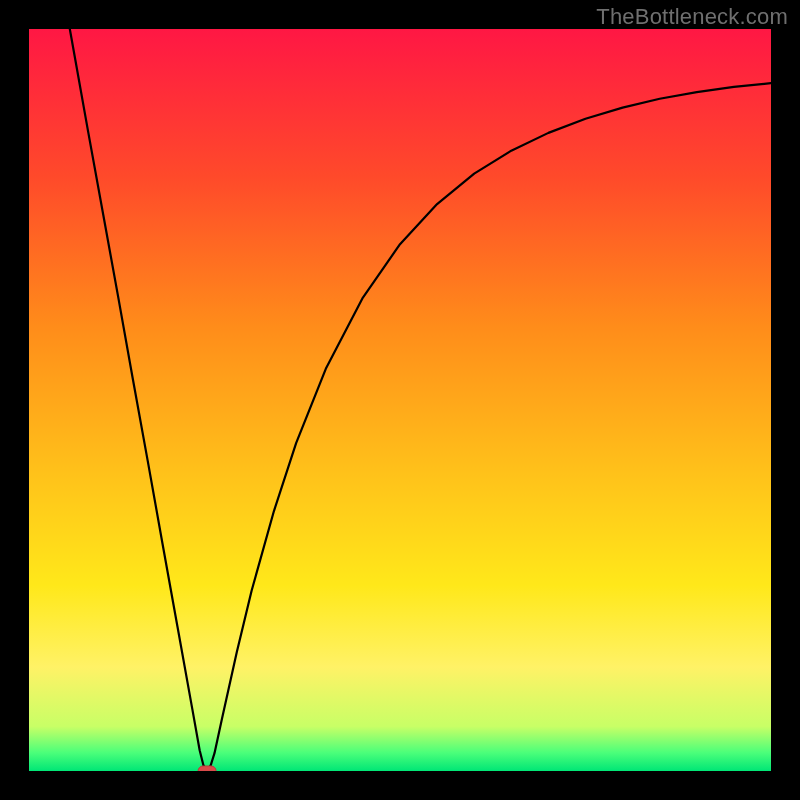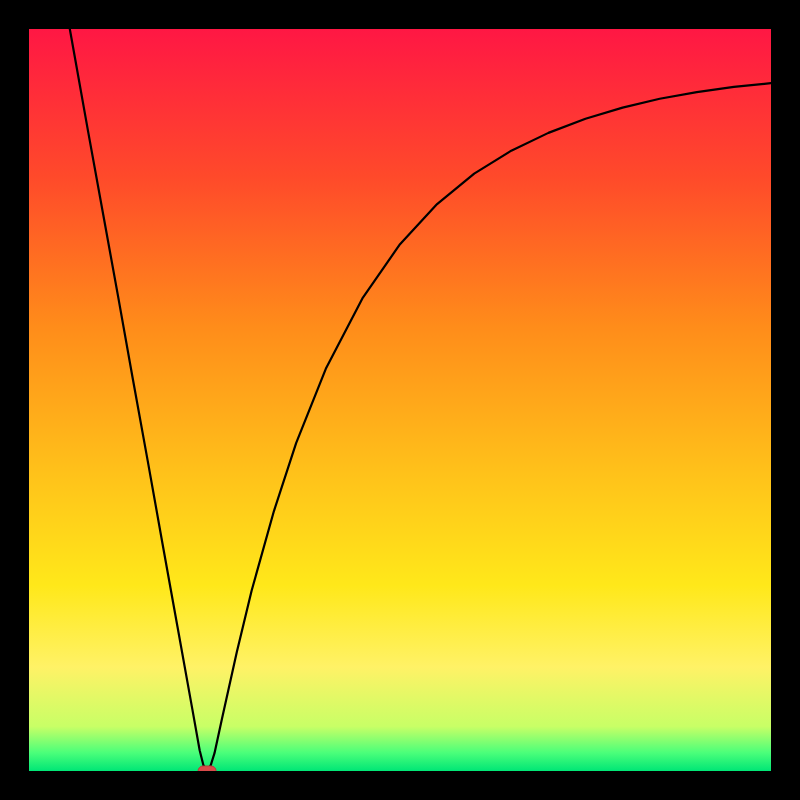--- a/index.html
+++ b/index.html
@@ -35,20 +35,21 @@
     user-select: none;
   }
   svg {
     display: block;
   }
 </style>
 </head>
 <body>
 <div class="container">
 
+  <div class="watermark">TheBottleneck.com</div>
 
   <div class="plot-area">
     <svg id="chart-svg" width="742" height="742" viewBox="0 0 742 742">
         <defs>
           <linearGradient id="bg-grad" x1="0" y1="0" x2="0" y2="1">
             <stop offset="0.00%" stop-color="#ff1744"></stop>
             <stop offset="20.00%" stop-color="#ff4a2a"></stop>
             <stop offset="40.00%" stop-color="#ff8c1a"></stop>
             <stop offset="60.00%" stop-color="#ffc21a"></stop>
             <stop offset="75.00%" stop-color="#ffe81a"></stop>

